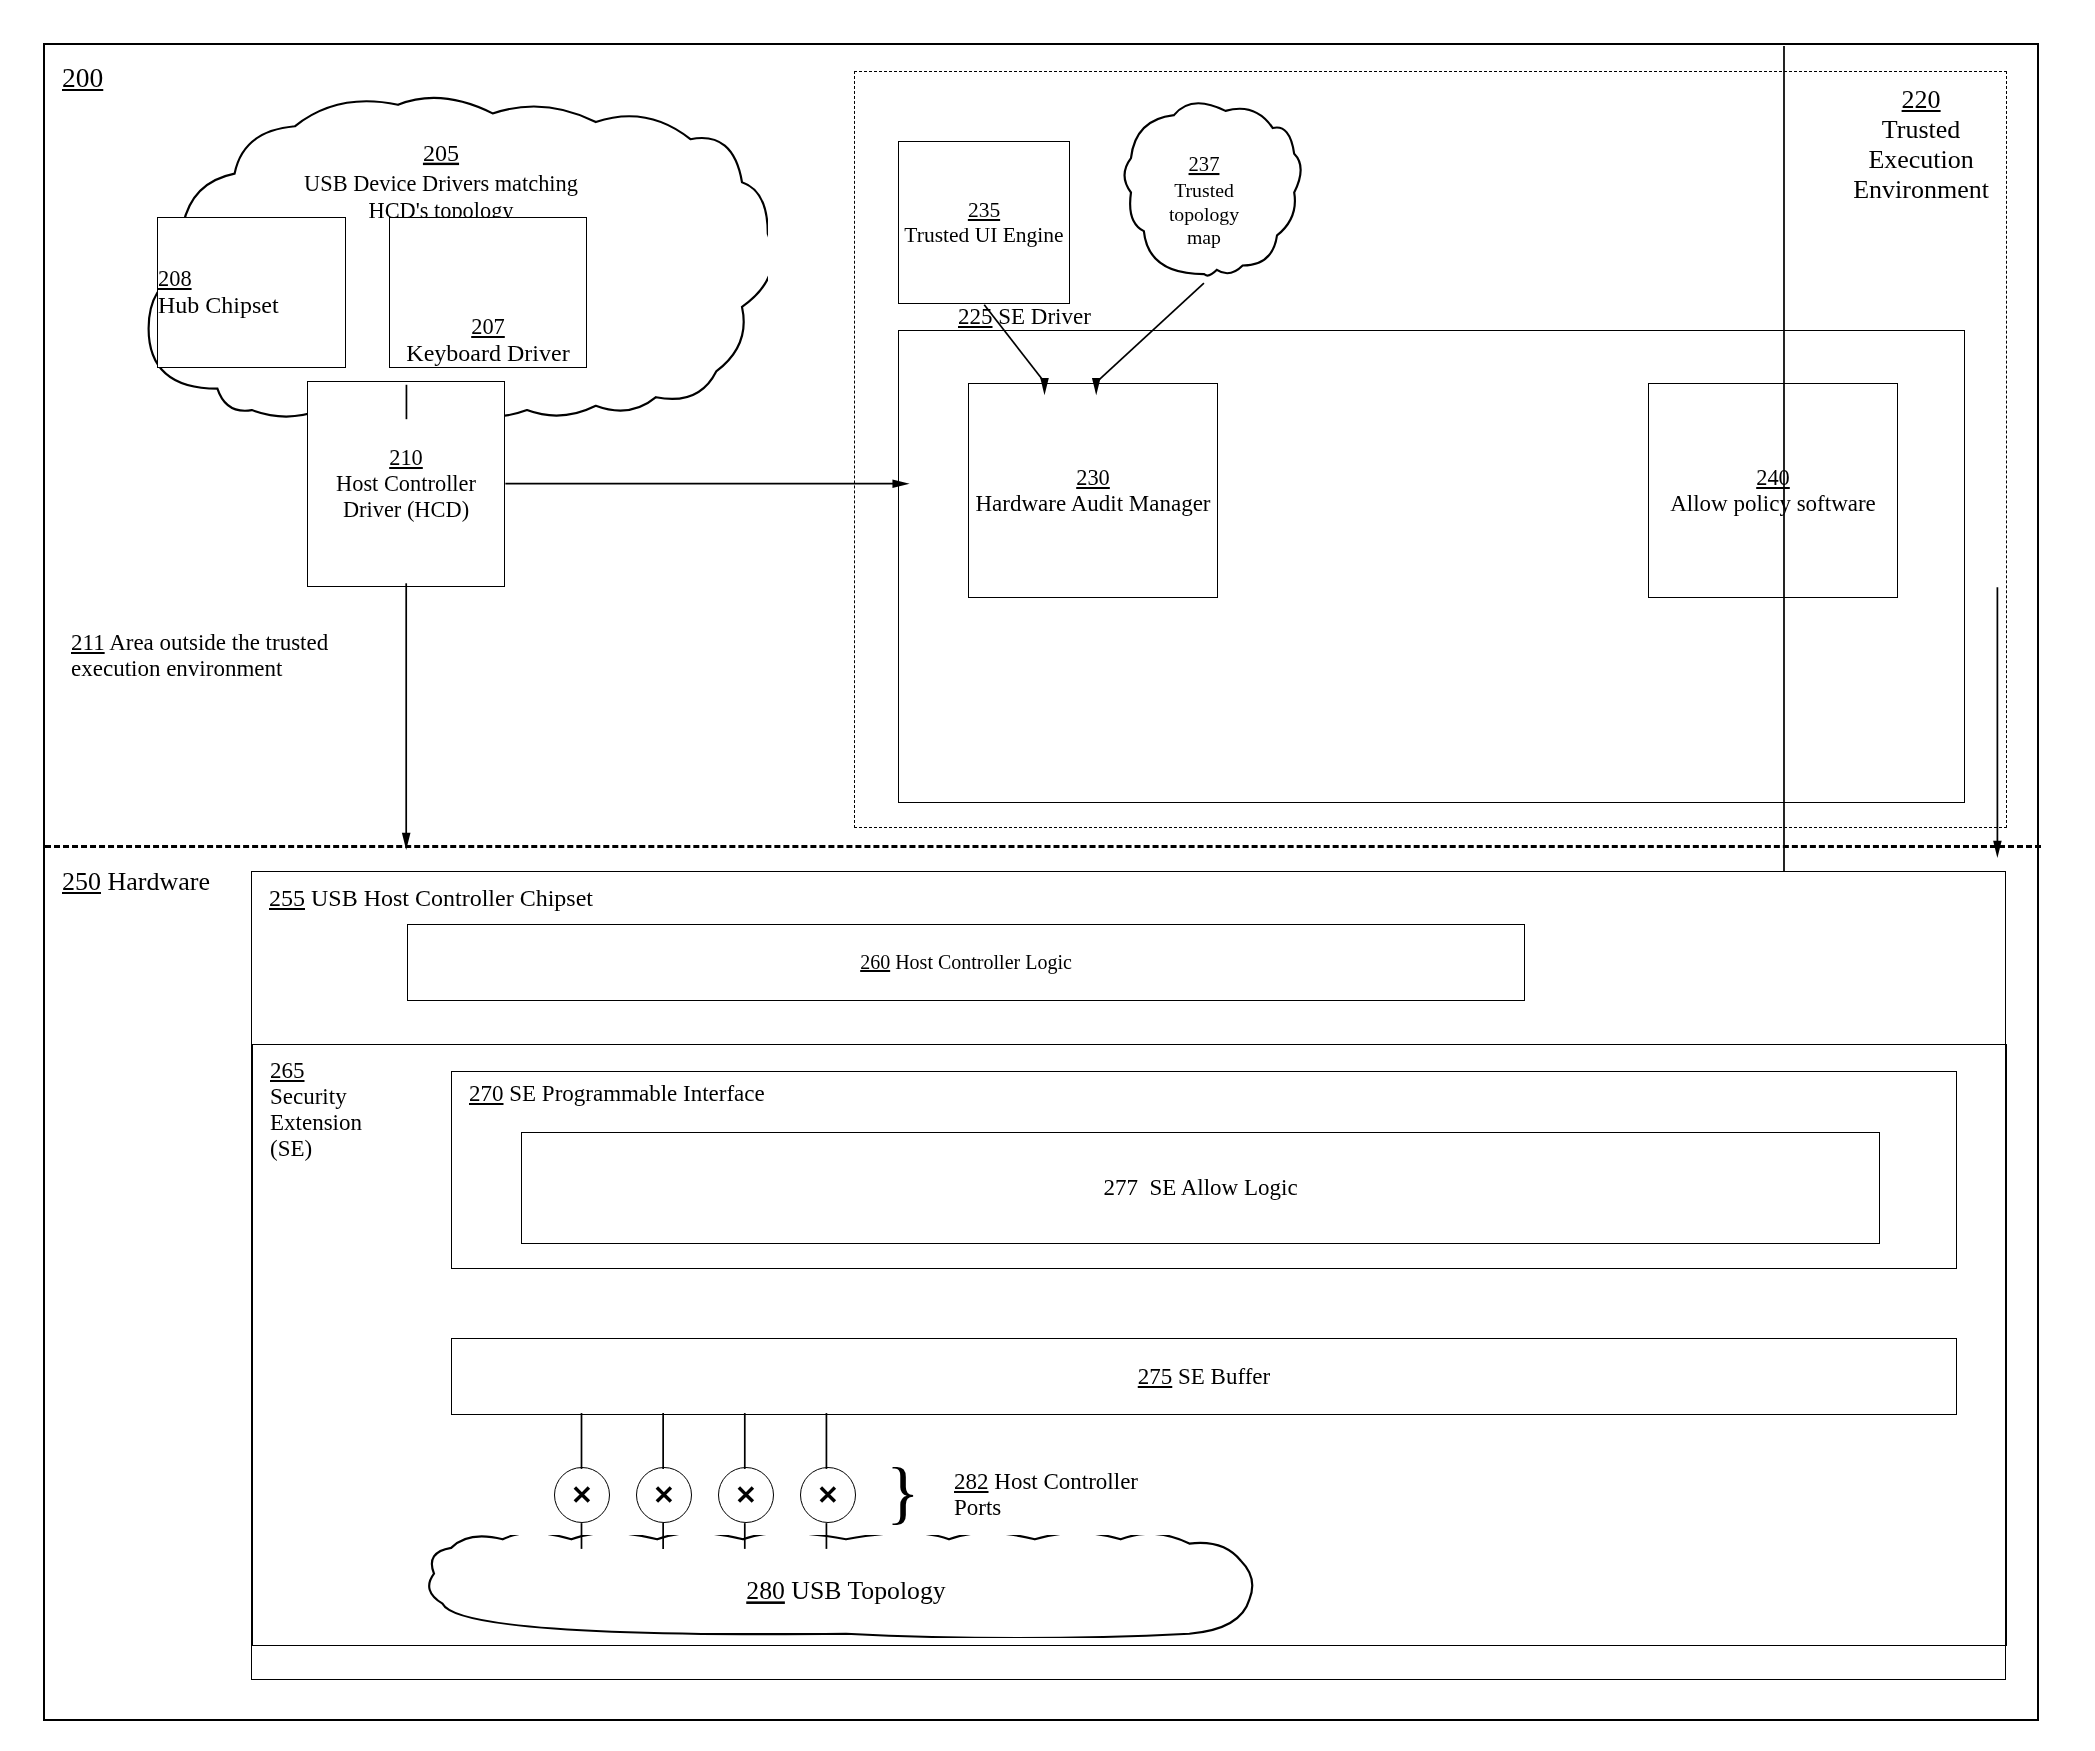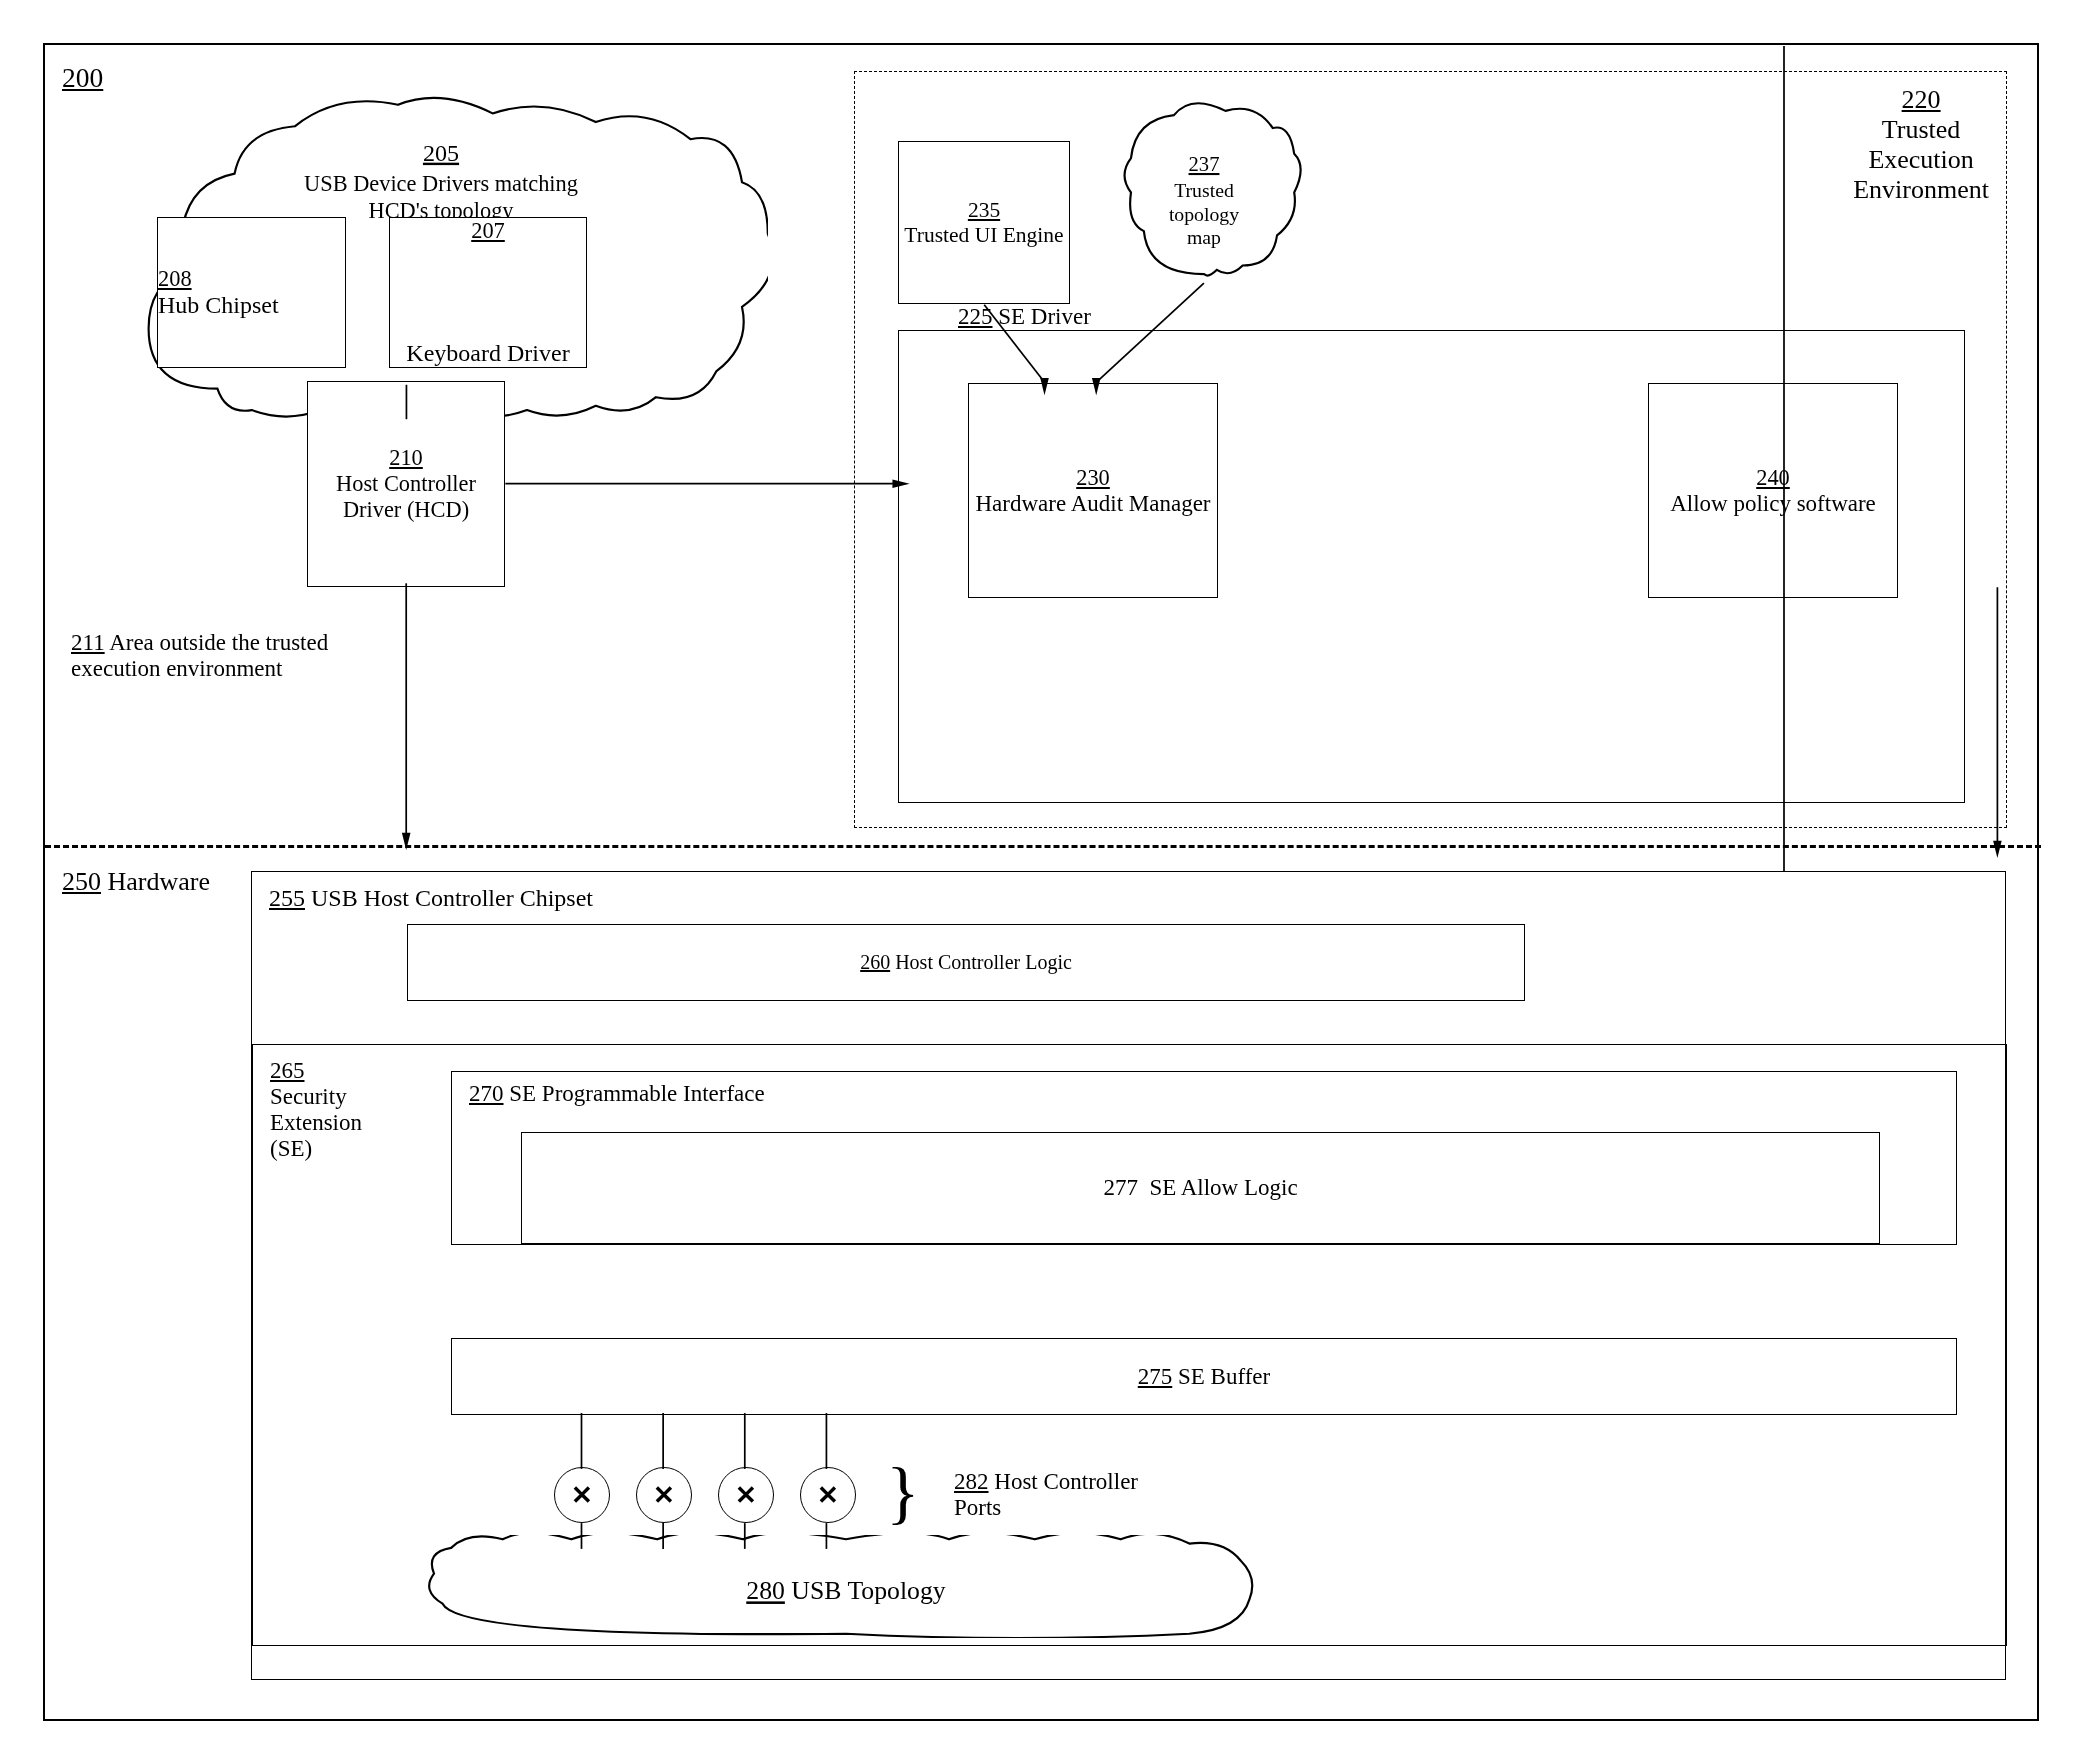--- a/index.html
+++ b/index.html
@@ -65,21 +65,21 @@
     <text x="380" y="95" text-anchor="middle" font-size="28" font-family="Times New Roman,serif" text-decoration="underline">205</text>
     <text x="380" y="130" text-anchor="middle" font-size="26" font-family="Times New Roman,serif">USB Device Drivers matching</text>
     <text x="380" y="162" text-anchor="middle" font-size="26" font-family="Times New Roman,serif">HCD's topology</text>
   </svg>
 
   <div style="position:absolute;top:172px;left:112px;width:189px;height:151px;border:1.7px solid #000;background:#fff;display:flex;flex-direction:column;align-items:flex-start;justify-content:center;text-align:center;">
     <div style="font-size:22.4px;text-decoration:underline;font-family:'Times New Roman',serif;">208</div>
     <div style="font-size:24px;font-family:'Times New Roman',serif;">Hub Chipset</div>
   </div>
 
-  <div style="position:absolute;top:172px;left:344px;width:198px;height:151px;border:1.7px solid #000;background:#fff;display:flex;flex-direction:column;align-items:center;justify-content:space-between;text-align:center;">
+  <div style="position:absolute;top:172px;left:344px;width:198px;height:151px;border:1.7px solid #000;background:#fff;display:flex;flex-direction:column;align-items:center;justify-content:flex-end;text-align:center;">
     <div style="font-size:22.4px;text-decoration:underline;font-family:'Times New Roman',serif;">207</div>
     <div style="font-size:24px;font-family:'Times New Roman',serif;">Keyboard Driver</div>
   </div>
 
   <div style="position:absolute;top:336px;left:262px;width:198px;height:206px;border:1.7px solid #000;background:#fff;display:flex;flex-direction:column;align-items:center;justify-content:center;text-align:center;">
     <div style="font-size:22.4px;text-decoration:underline;font-family:'Times New Roman',serif;">210</div>
     <div style="font-size:22.4px;font-family:'Times New Roman',serif;">Host Controller Driver (HCD)</div>
   </div>
 
   <div style="position:absolute;top:585px;left:26px;font-family:'Times New Roman',serif;font-size:23px;width:344px;">
@@ -156,21 +156,21 @@
     <div style="position:absolute;top:52px;left:155px;width:1118px;height:77px;border:1.7px solid #000;background:#fff;display:flex;align-items:center;justify-content:center;font-size:20px;font-family:'Times New Roman',serif;">
       <span style="text-decoration:underline;">260</span>&nbsp;<span>Host Controller Logic</span>
     </div>
 
     <div style="position:absolute;top:172px;left:0;width:1755px;height:602px;border:1.7px solid #000;">
 
       <div style="position:absolute;top:13px;left:17px;font-size:23px;font-family:'Times New Roman',serif;width:138px;">
         <span style="text-decoration:underline;">265</span><br>Security<br>Extension<br>(SE)
       </div>
 
-      <div style="position:absolute;top:26px;left:198px;width:1506px;height:174px;border:1.7px solid #000;background:#fff;">
+      <div style="position:absolute;top:26px;left:198px;width:1506px;height:198px;border:1.7px solid #000;background:#fff;">
         <div style="position:absolute;top:8.6px;left:17px;font-size:23px;font-family:'Times New Roman',serif;">
           <span style="text-decoration:underline;">270</span> SE Programmable Interface
         </div>
 
         <div style="position:absolute;top:60px;left:69px;width:1359px;height:112px;border:1.7px solid #000;background:#fff;display:flex;align-items:center;justify-content:center;font-size:23px;font-family:'Times New Roman',serif;">
           <span style="">277</span>&nbsp;&nbsp;<span>SE Allow Logic</span>
         </div>
       </div>
 
       <div style="position:absolute;top:293px;left:198px;width:1506px;height:77px;border:1.7px solid #000;background:#fff;display:flex;align-items:center;justify-content:center;font-size:23px;font-family:'Times New Roman',serif;">

